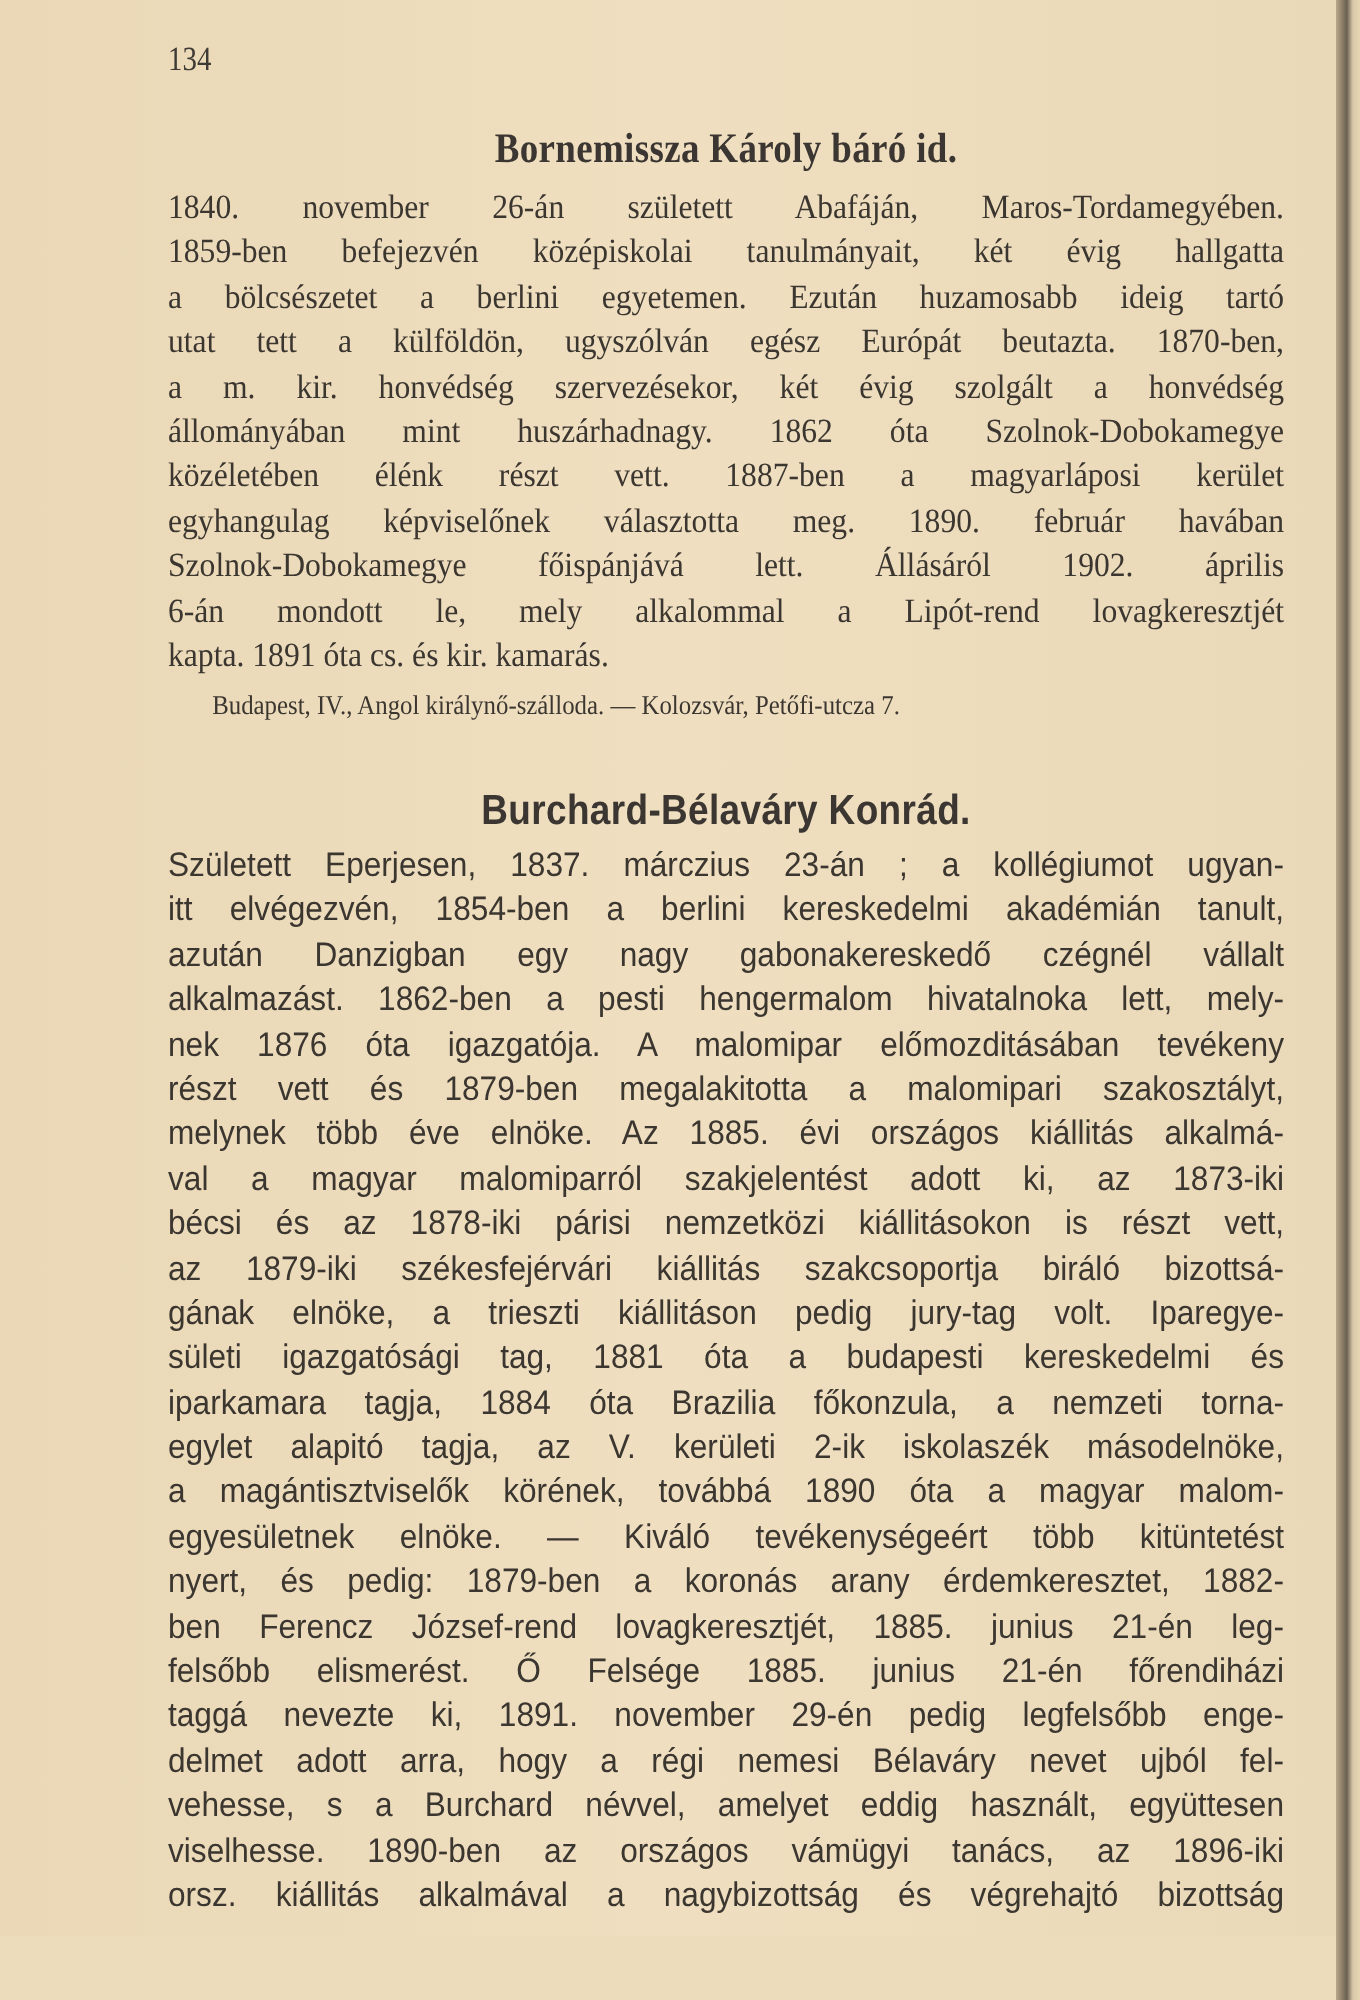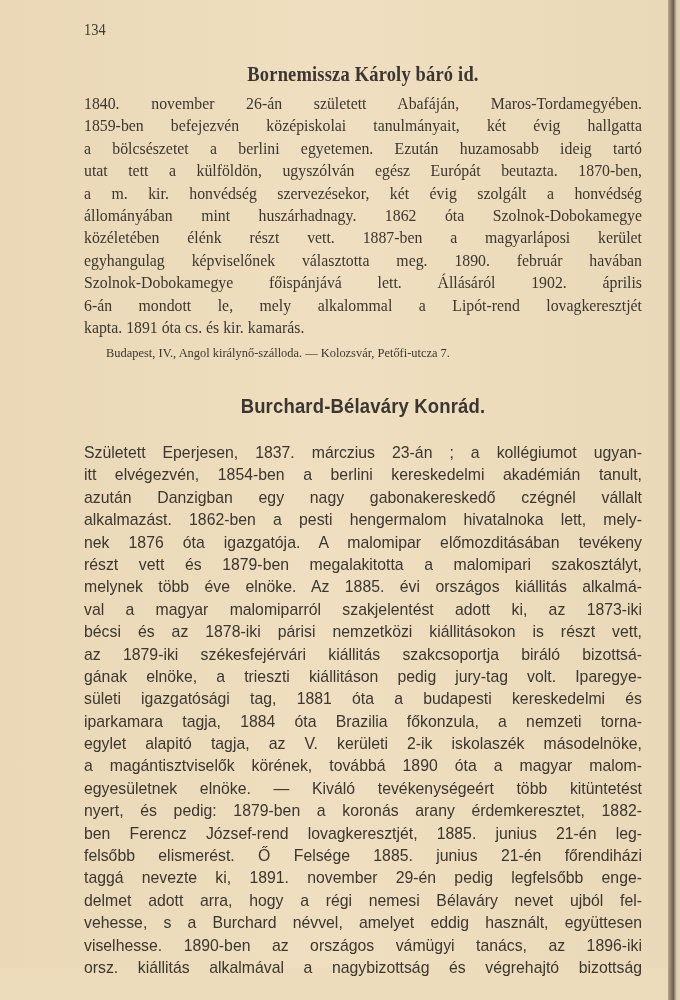--- a/index.html
+++ b/index.html
@@ -60,21 +60,21 @@
       <div class="line">egyhangulag képviselőnek választotta meg. 1890. február havában</div>
       <div class="line">Szolnok-Dobokamegye főispánjává lett. Állásáról 1902. április</div>
       <div class="line">6-án mondott le, mely alkalommal a Lipót-rend lovagkeresztjét</div>
       <div class="line last">kapta. 1891 óta cs. és kir. kamarás.</div>
     </div>
     <div class="address">Budapest, IV., Angol királynő-szálloda. — Kolozsvár, Petőfi-utcza 7.</div>
   </div>
 
   <div class="col" style="top:394px;">
     <h2>Burchard-Bélaváry Konrád.</h2>
-    <div style="margin-top:24px;">
+    <div style="margin-top:4px;">
       <div class="line">Született Eperjesen, 1837. márczius 23-án ; a kollégiumot ugyan-</div>
       <div class="line">itt elvégezvén, 1854-ben a berlini kereskedelmi akadémián tanult,</div>
       <div class="line">azután Danzigban egy nagy gabonakereskedő czégnél vállalt</div>
       <div class="line">alkalmazást. 1862-ben a pesti hengermalom hivatalnoka lett, mely-</div>
       <div class="line">nek 1876 óta igazgatója. A malomipar előmozditásában tevékeny</div>
       <div class="line">részt vett és 1879-ben megalakitotta a malomipari szakosztályt,</div>
       <div class="line">melynek több éve elnöke. Az 1885. évi országos kiállitás alkalmá-</div>
       <div class="line">val a magyar malomiparról szakjelentést adott ki, az 1873-iki</div>
       <div class="line">bécsi és az 1878-iki párisi nemzetközi kiállitásokon is részt vett,</div>
       <div class="line">az 1879-iki székesfejérvári kiállitás szakcsoportja biráló bizottsá-</div>

